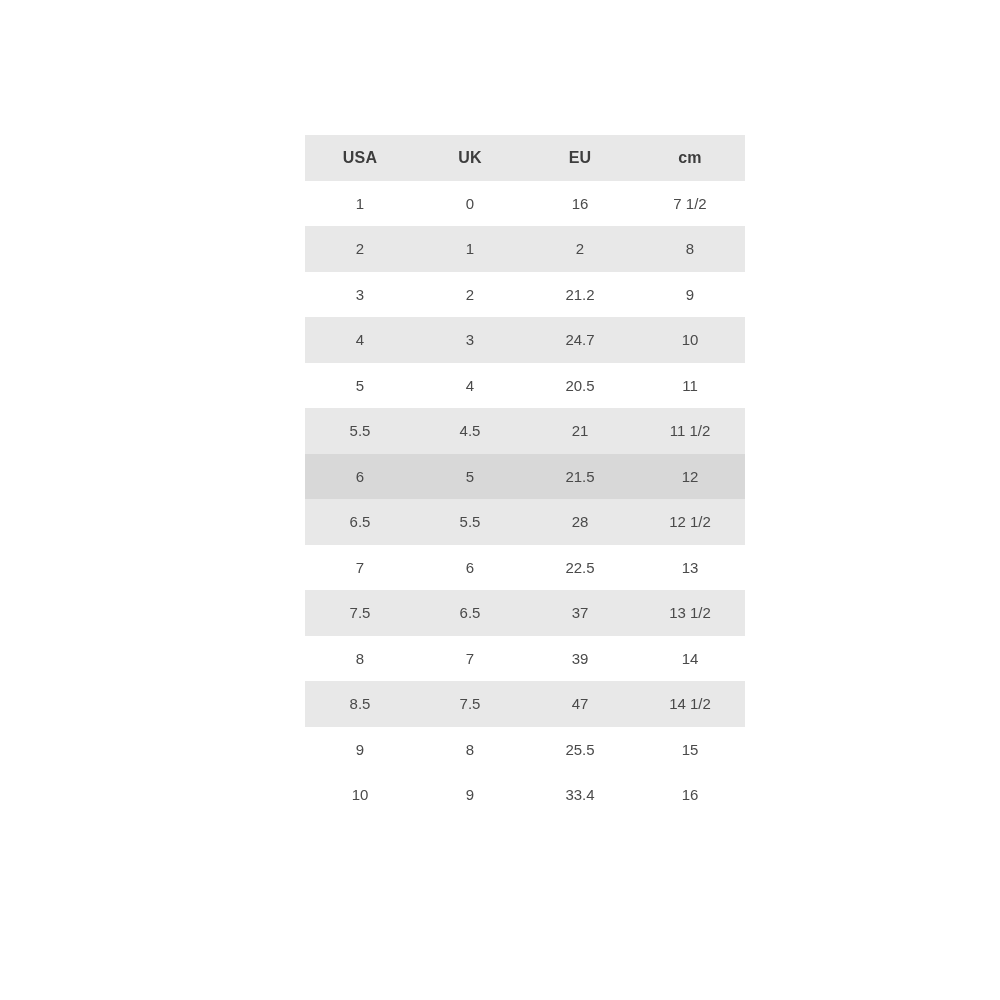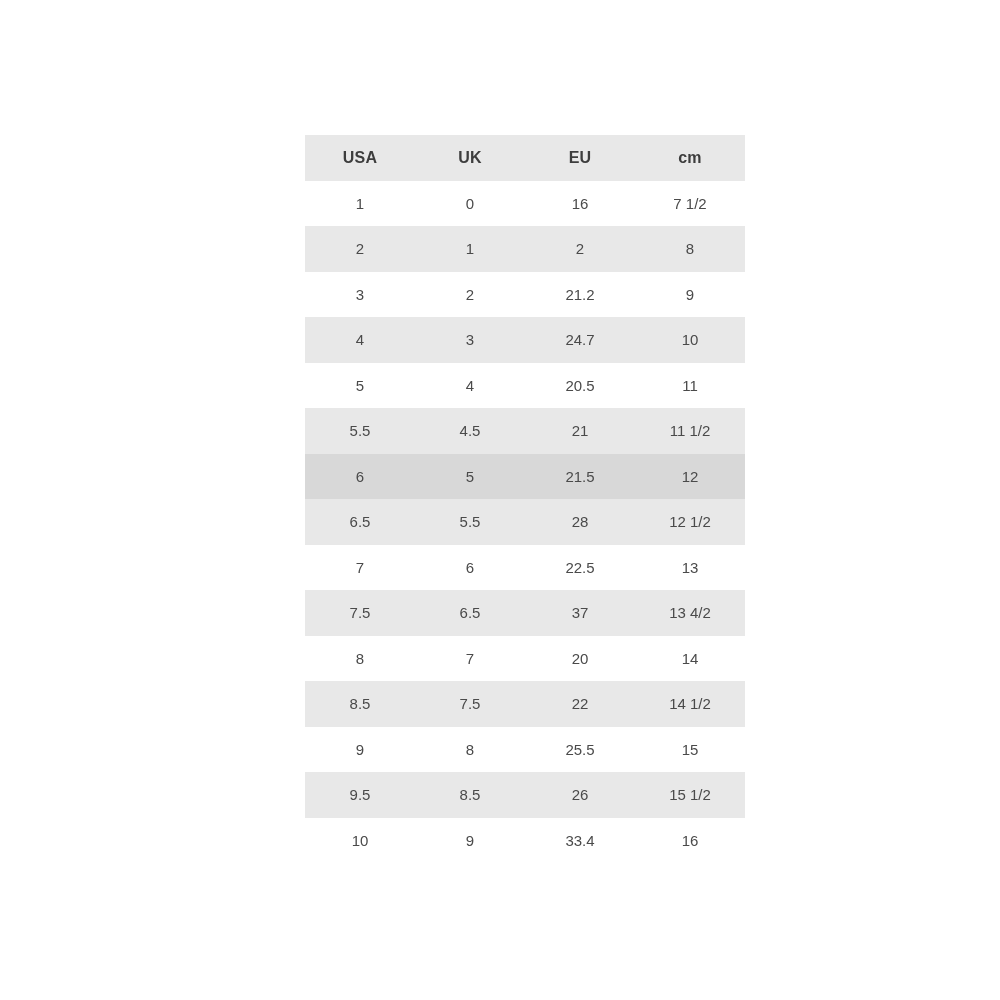--- a/index.html
+++ b/index.html
@@ -122,45 +122,39 @@
           <tr class="zebra-off">
             <td>7</td>
             <td>6</td>
             <td>22.5</td>
             <td>13</td>
           </tr>
           <tr class="zebra-on">
             <td>7.5</td>
             <td>6.5</td>
             <td>37</td>
-            <td>13 4/2</td>
+            <td>13 1/2</td>
           </tr>
           <tr class="zebra-off">
             <td>8</td>
             <td>7</td>
-            <td>20</td>
+            <td>39</td>
             <td>14</td>
           </tr>
           <tr class="zebra-on">
             <td>8.5</td>
             <td>7.5</td>
-            <td>22</td>
+            <td>47</td>
             <td>14 1/2</td>
           </tr>
           <tr class="zebra-off">
             <td>9</td>
             <td>8</td>
             <td>25.5</td>
             <td>15</td>
-          </tr>
-          <tr class="zebra-on">
-            <td>9.5</td>
-            <td>8.5</td>
-            <td>26</td>
-            <td>15 1/2</td>
           </tr>
           <tr class="zebra-off">
             <td>10</td>
             <td>9</td>
             <td>33.4</td>
             <td>16</td>
           </tr>
         </tbody>
     </table>
   </div>

